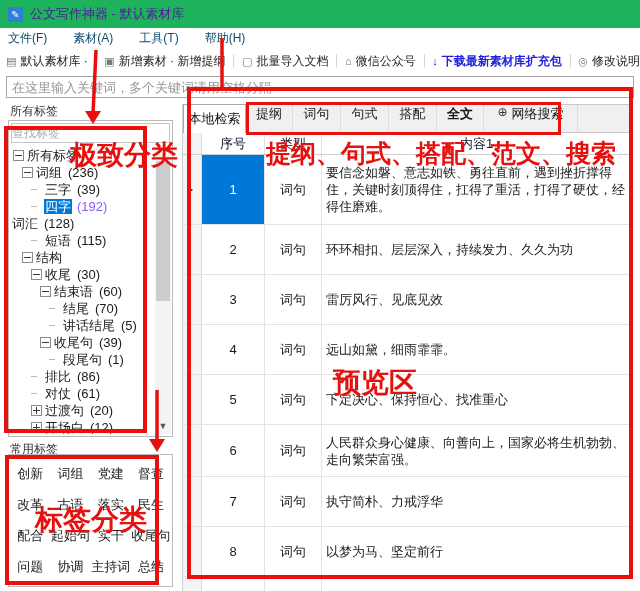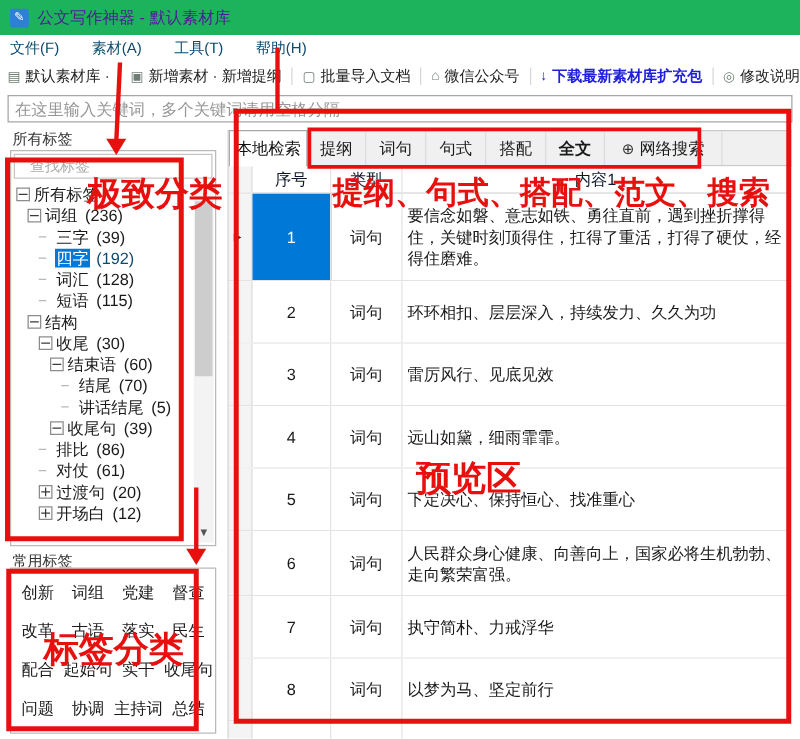--- a/index.html
+++ b/index.html
@@ -24,46 +24,46 @@
   .tool-sep{width:1px;height:14px;background:#d8d8d8;margin:0 8px;}
 
   
   .searchbox{position:absolute;left:6px;top:76px;width:628px;height:22px;box-sizing:border-box;border:1px solid #a6a6a6;font-size:13px;padding:0 5px;color:#333;font-family:inherit;}
   .searchbox::placeholder{color:#979797;}
 
   .side-label{position:absolute;font-size:12px;color:#333;}
 
   
   .tree-panel{position:absolute;left:8px;top:120px;width:165px;height:317px;border:1px solid #bababa;box-sizing:border-box;background:#fff;}
-  .tag-filter{position:absolute;left:2px;top:2px;right:2px;height:20px;box-sizing:border-box;border:1px solid #c6c6c6;font-size:12px;padding:0 12px;font-family:inherit;}
+  .tag-filter{position:absolute;left:2px;top:2px;right:2px;height:20px;box-sizing:border-box;border:1px solid #c6c6c6;font-size:12px;padding:0 0;font-family:inherit;}
   .tag-filter::placeholder{color:#a8a8a8;}
   .tree{position:absolute;left:2px;top:26px;right:18px;bottom:2px;overflow:hidden;}
   .tree-row{position:relative;height:17px;line-height:17px;font-size:13px;color:#1a1a1a;white-space:nowrap;cursor:default;}
   .exp{position:absolute;width:9px;height:9px;border:1px solid #8c8c8c;background:#fff;top:3px;box-sizing:content-box;}
   .exp::before{content:"";position:absolute;left:1px;right:1px;top:4px;border-top:1px solid #3a3a3a;}
   .exp.plus::after{content:"";position:absolute;top:1px;bottom:1px;left:4px;border-left:1px solid #3a3a3a;}
   .tick{position:absolute;width:6px;border-top:1px solid #b8b8b8;top:8px;}
   .tree-row .lbl{padding:0 1px;}
   .tree-row .cnt{margin-left:5px;}
   .tree-row.sel .lbl{background:#0078d7;color:#fff;}
-  .tree-row.sel .cnt{color:#0c4a6e;}
+  .tree-row.sel .cnt{color:#8b5cf6;}
   .vscroll{position:absolute;top:26px;right:1px;bottom:2px;width:16px;background:#f3f3f3;}
   .vthumb{position:absolute;left:1px;right:1px;top:14px;height:140px;background:#cdcdcd;}
   .varrow{position:absolute;left:0;right:0;bottom:0;height:14px;text-align:center;font-size:9px;color:#555;line-height:12px;cursor:default;}
 
   
   .tags-panel{position:absolute;left:8px;top:454px;width:165px;height:133px;border:1px solid #bababa;box-sizing:border-box;background:#fff;display:grid;grid-template-columns:repeat(4,1fr);grid-template-rows:repeat(4,1fr);align-items:center;justify-items:center;padding:3px 1px;}
   .tag-word{font-size:13px;color:#1a1a1a;cursor:default;white-space:nowrap;}
 
   
   .right-panel{position:absolute;left:182px;top:104px;width:451px;height:487px;background:#fff;border-left:1px solid #cfcfcf;box-sizing:border-box;}
   .tabrow{position:absolute;left:0;top:0;right:0;height:29px;}
   .primary-tab{position:absolute;left:0;top:0;width:63px;height:29px;box-sizing:border-box;background:#fff;border:1px solid #a9a9a9;border-bottom:none;font-size:13px;display:flex;align-items:center;justify-content:center;z-index:2;color:#111;}
   .tabstrip{position:absolute;left:63px;right:0;top:0;height:29px;background:#f0f0f0;border:1px solid #c9c9c9;border-left:none;box-sizing:border-box;display:flex;}
-  .tab{display:flex;align-items:center;justify-content:center;font-size:13px;color:#1a1a1a;border-right:1px solid #dcdcdc;cursor:default;}
+  .tab{display:flex;align-items:flex-start;justify-content:center;font-size:13px;color:#1a1a1a;border-right:1px solid #dcdcdc;cursor:default;}
   .tab .globe{font-size:12px;color:#333;margin-right:4px;}
 
   
   .grid{position:absolute;left:0;top:29px;right:0;bottom:0;overflow:hidden;}
   .grow{display:flex;border-bottom:1px solid #e3e3e3;box-sizing:border-box;background:#fff;}
   .gc{box-sizing:border-box;display:flex;align-items:center;justify-content:center;font-size:13px;color:#1a1a1a;}
   .gc.ind{width:19px;background:#f4f4f4;border-right:1px solid #dedede;justify-content:flex-start;padding-left:4px;font-size:8px;color:#222;}
   .gc.seq{width:63px;border-right:1px solid #e3e3e3;}
   .gc.typ{width:57px;border-right:1px solid #e3e3e3;}
   .gc.con{flex:1;justify-content:flex-start;padding:4px 6px 4px 4px;line-height:17px;text-align:left;display:flex;align-items:center;}
@@ -132,28 +132,29 @@
 
   <div class="side-label" style="left:10px;top:103px;">所有标签</div>
 
   <div class="tree-panel">
     <input class="tag-filter" placeholder="查找标签" style="">
     <div class="tree" id="tree">
         <div class="tree-row"><span class="exp" style="left: 2px;"></span><span class="lbl" style="margin-left: 15px;">所有标签</span></div>
         <div class="tree-row"><span class="exp" style="left: 11px;"></span><span class="lbl" style="margin-left: 24px;">词组</span><span class="cnt">(236)</span></div>
         <div class="tree-row"><span class="tick" style="left: 20px;"></span><span class="lbl" style="margin-left: 33px;">三字</span><span class="cnt">(39)</span></div>
         <div class="tree-row sel"><span class="tick" style="left: 20px;"></span><span class="lbl" style="margin-left: 33px;">四字</span><span class="cnt">(192)</span></div>
-        <div class="tree-row"><span class="tick" style="left: 20px;"></span><span class="lbl" style="margin-left: 33px;">词汇</span><span class="cnt">(128)</span></div>
+        <div class="tree-row"><span class="tick" style="left: 20px;"></span><span class="lbl" style="">词汇</span><span class="cnt">(128)</span></div>
         <div class="tree-row"><span class="tick" style="left: 20px;"></span><span class="lbl" style="margin-left: 33px;">短语</span><span class="cnt">(115)</span></div>
         <div class="tree-row"><span class="exp" style="left: 11px;"></span><span class="lbl" style="margin-left: 24px;">结构</span></div>
         <div class="tree-row"><span class="exp" style="left: 20px;"></span><span class="lbl" style="margin-left: 33px;">收尾</span><span class="cnt">(30)</span></div>
         <div class="tree-row"><span class="exp" style="left: 29px;"></span><span class="lbl" style="margin-left: 42px;">结束语</span><span class="cnt">(60)</span></div>
         <div class="tree-row"><span class="tick" style="left: 38px;"></span><span class="lbl" style="margin-left: 51px;">结尾</span><span class="cnt">(70)</span></div>
         <div class="tree-row"><span class="tick" style="left: 38px;"></span><span class="lbl" style="margin-left: 51px;">讲话结尾</span><span class="cnt">(5)</span></div>
         <div class="tree-row"><span class="exp" style="left: 29px;"></span><span class="lbl" style="margin-left: 42px;">收尾句</span><span class="cnt">(39)</span></div>
+        <div class="tree-row"><span class="tick" style="left: 38px;"></span><span class="lbl" style="margin-left: 51px;">段尾句</span><span class="cnt">(1)</span></div>
         <div class="tree-row"><span class="tick" style="left: 20px;"></span><span class="lbl" style="margin-left: 33px;">排比</span><span class="cnt">(86)</span></div>
         <div class="tree-row"><span class="tick" style="left: 20px;"></span><span class="lbl" style="margin-left: 33px;">对仗</span><span class="cnt">(61)</span></div>
         <div class="tree-row"><span class="exp plus" style="left: 20px;"></span><span class="lbl" style="margin-left: 33px; text-align: right;">过渡句</span><span class="cnt">(20)</span></div>
         <div class="tree-row"><span class="exp plus" style="left: 20px;"></span><span class="lbl" style="margin-left: 33px;">开场白</span><span class="cnt">(12)</span></div>
       </div>
     <div class="vscroll">
       <div class="vthumb"></div>
       <div class="varrow">▼</div>
     </div>
   </div>

